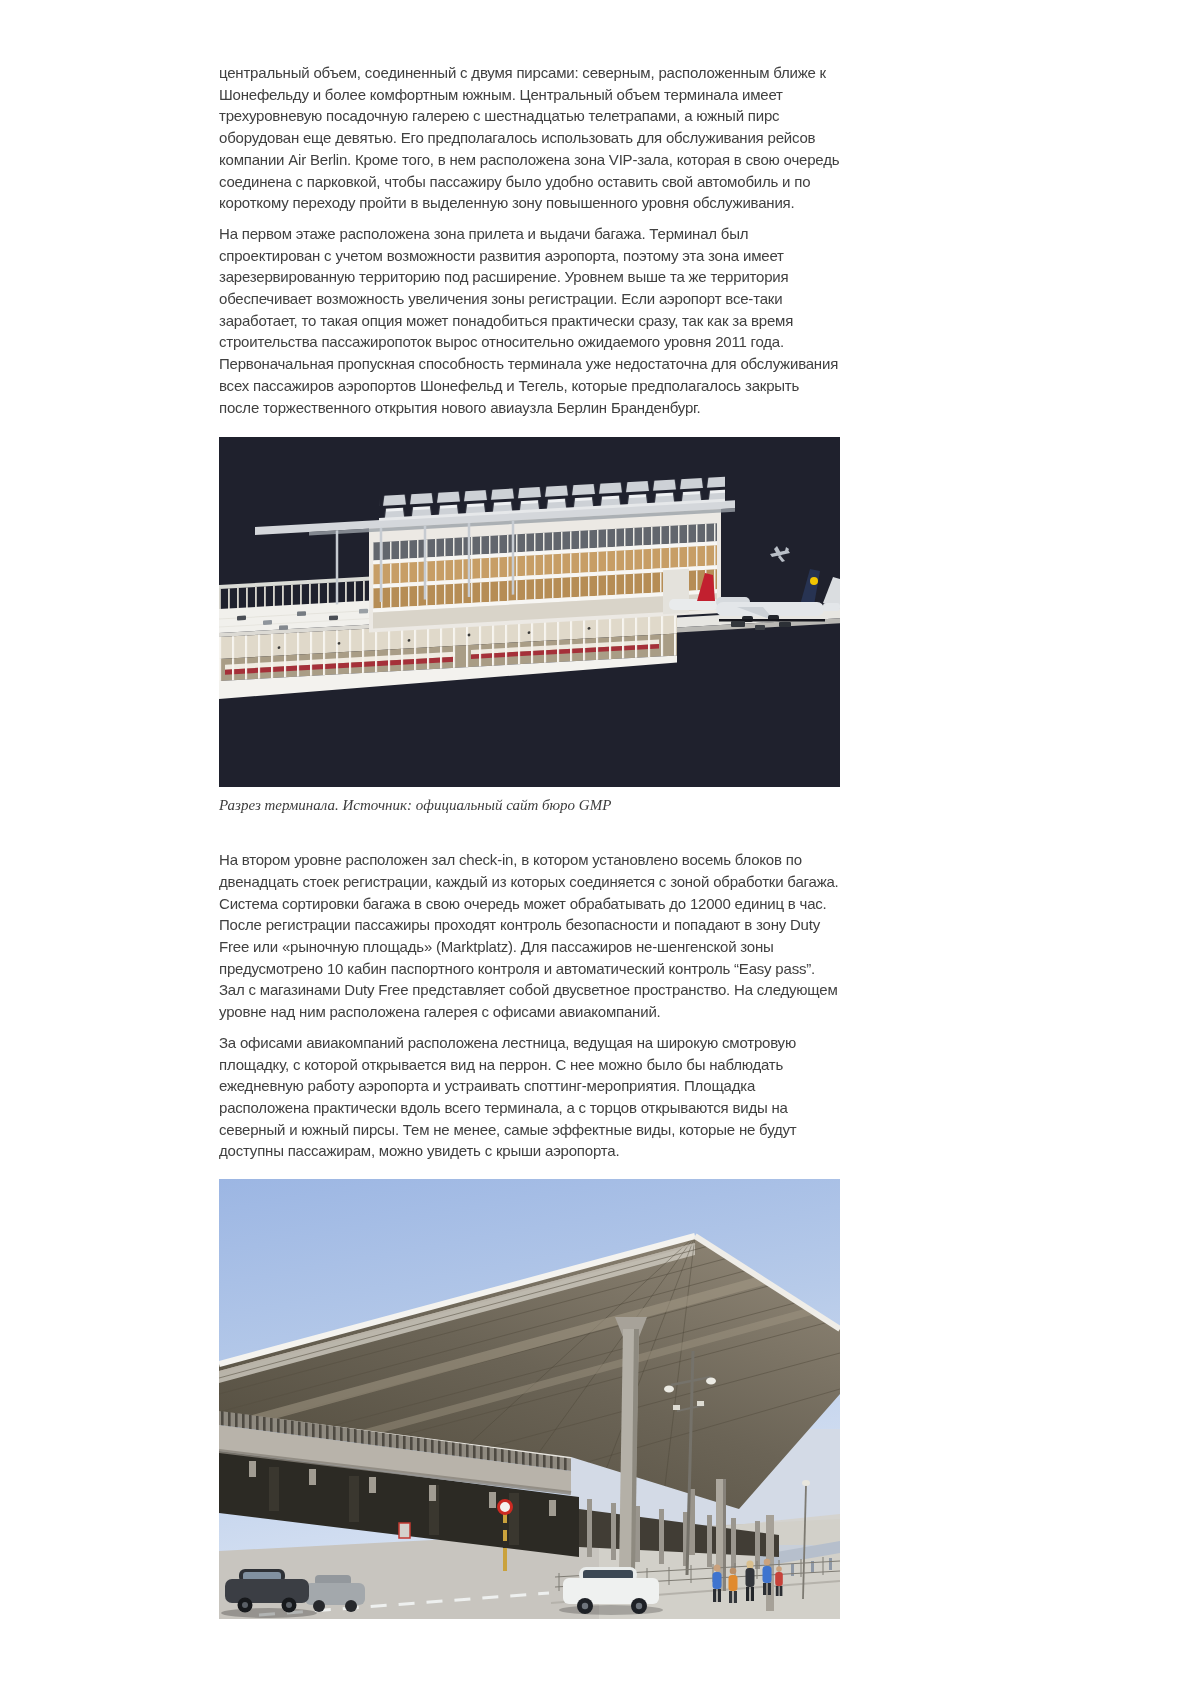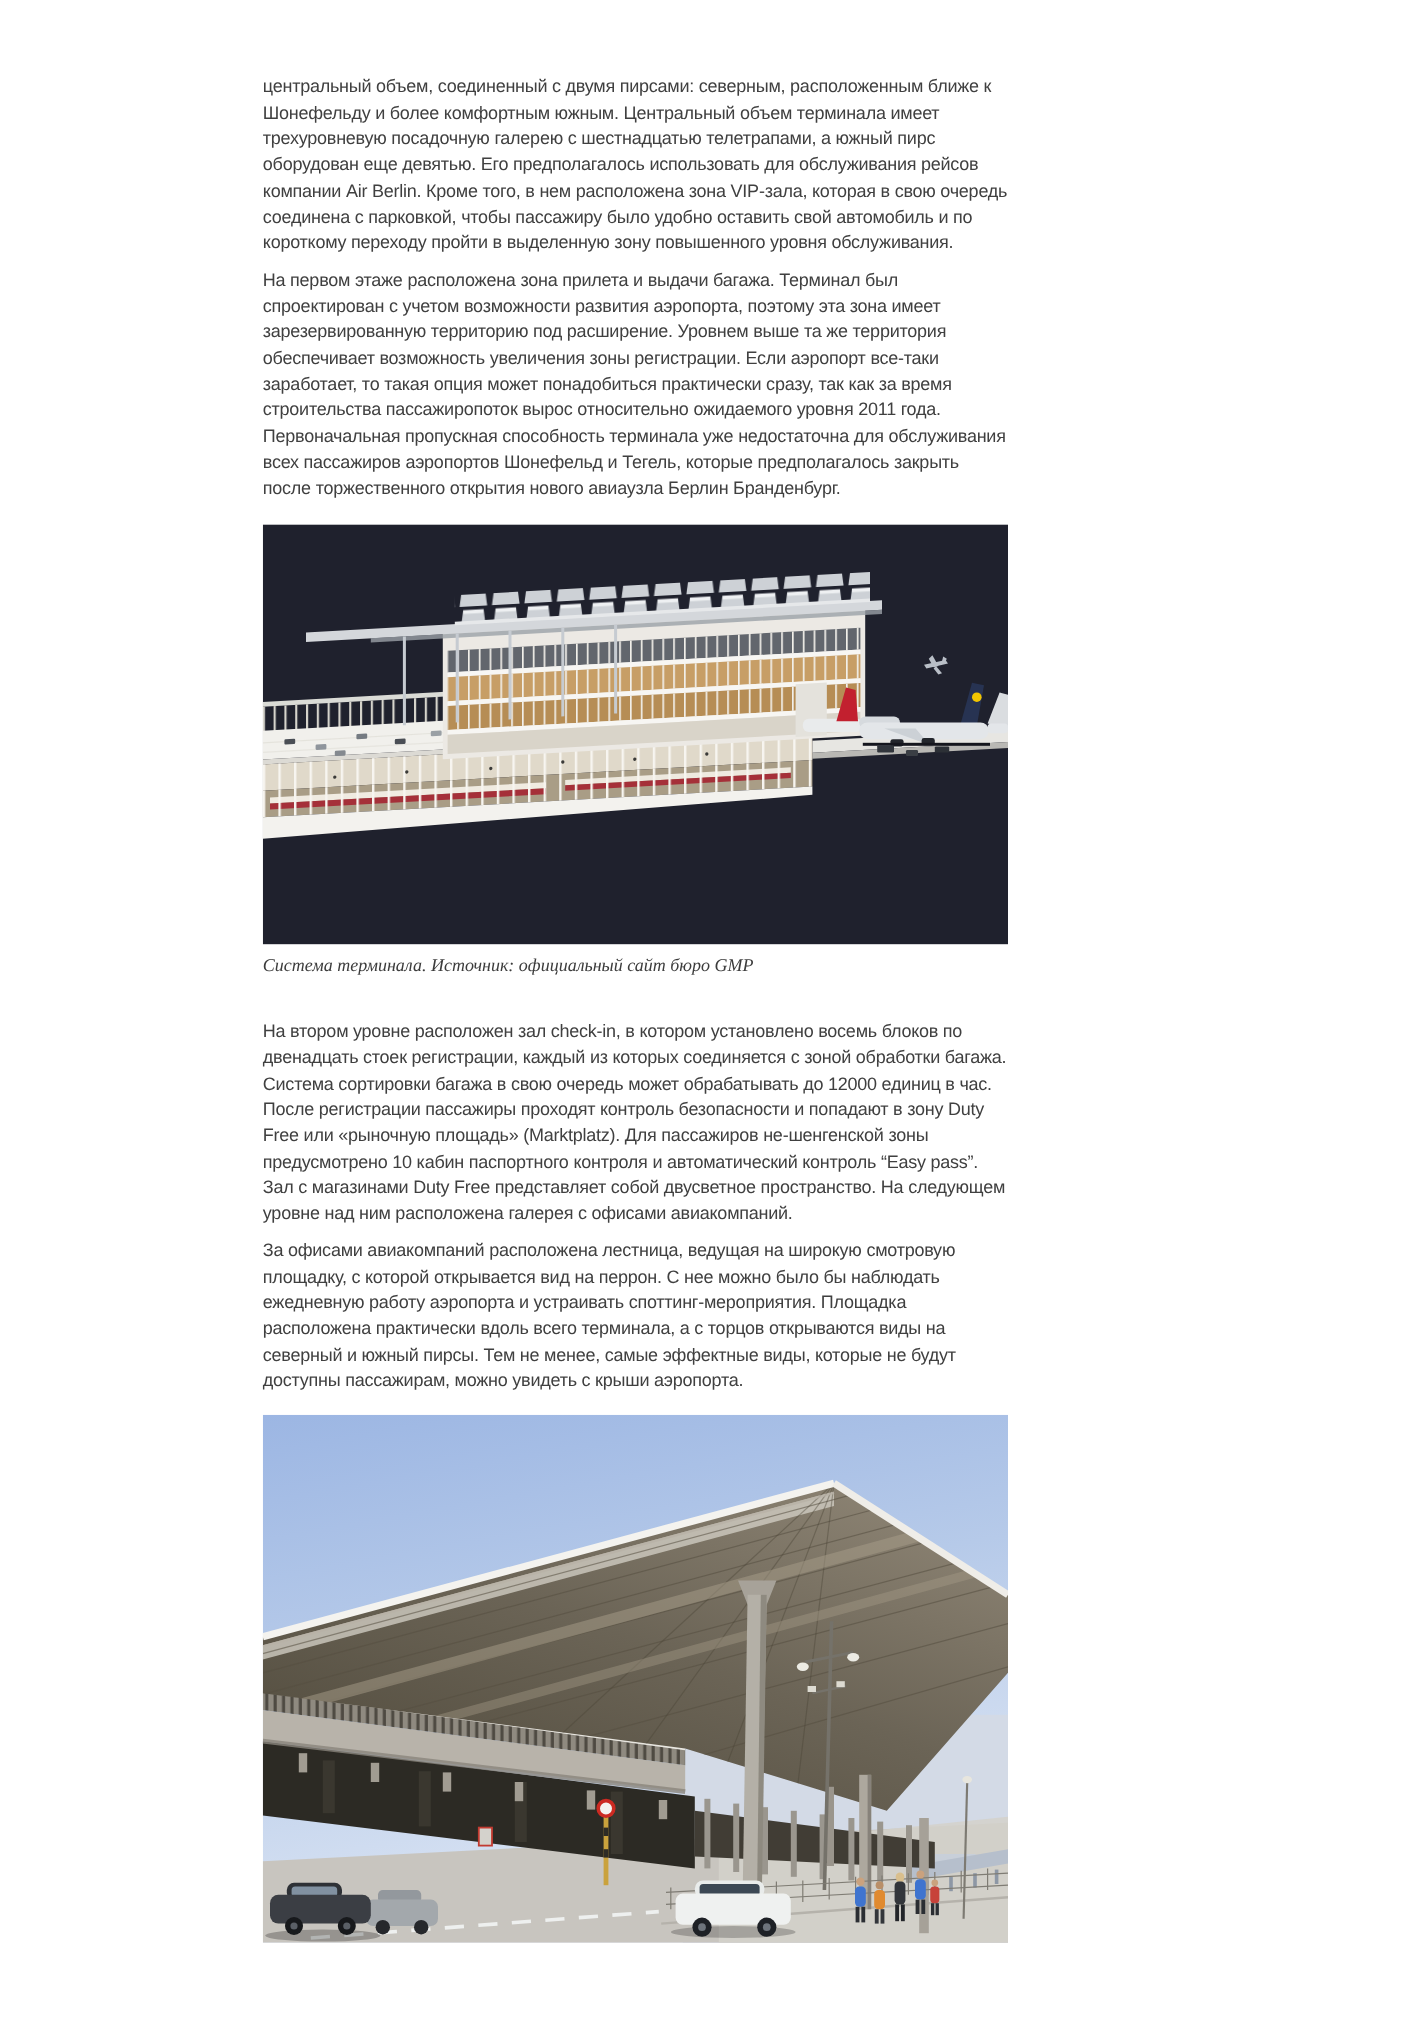--- a/index.html
+++ b/index.html
@@ -140,21 +140,21 @@
         <g fill="#32363c">
           <rect x="512" y="184" width="14" height="6" rx="1"></rect>
           <rect x="536" y="188" width="10" height="5" rx="1" fill="#3a3e44"></rect>
           <rect x="560" y="185" width="12" height="5" rx="1" fill="#2c3036"></rect>
         </g>
         <g>
           <polygon points="604,166 614,140 621,142 621,170" fill="#dadde0"></polygon>
           <rect x="604" y="166" width="17" height="8" rx="3" fill="#e3e6e9"></rect>
         </g>
       </svg>
-      <figcaption>Система терминала. Источник: официальный сайт бюро GMP</figcaption>
+      <figcaption>Разрез терминала. Источник: официальный сайт бюро GMP</figcaption>
     </figure>
 
     <p>На втором уровне расположен зал check-in, в котором установлено восемь блоков по двенадцать стоек регистрации, каждый из которых соединяется с зоной обработки багажа. Система сортировки багажа в свою очередь может обрабатывать до 12000 единиц в час. После регистрации пассажиры проходят контроль безопасности и попадают в зону Duty Free или «рыночную площадь» (Marktplatz). Для пассажиров не-шенгенской зоны предусмотрено 10 кабин паспортного контроля и автоматический контроль “Easy pass”. Зал с магазинами Duty Free представляет собой двусветное пространство. На следующем уровне над ним расположена галерея с офисами авиакомпаний.</p>
     <p>За офисами авиакомпаний расположена лестница, ведущая на широкую смотровую площадку, с которой открывается вид на перрон. С нее можно было бы наблюдать ежедневную работу аэропорта и устраивать споттинг-мероприятия. Площадка расположена практически вдоль всего терминала, а с торцов открываются виды на северный и южный пирсы. Тем не менее, самые эффектные виды, которые не будут доступны пассажирам, можно увидеть с крыши аэропорта.</p>
 
     <figure id="fig-photo">
       <svg viewBox="0 0 621 440" preserveAspectRatio="none">
         <defs>
           <linearGradient id="sky" x1="0" y1="0" x2="0.25" y2="1">
             <stop offset="0" stop-color="#9cb6e3"></stop>

